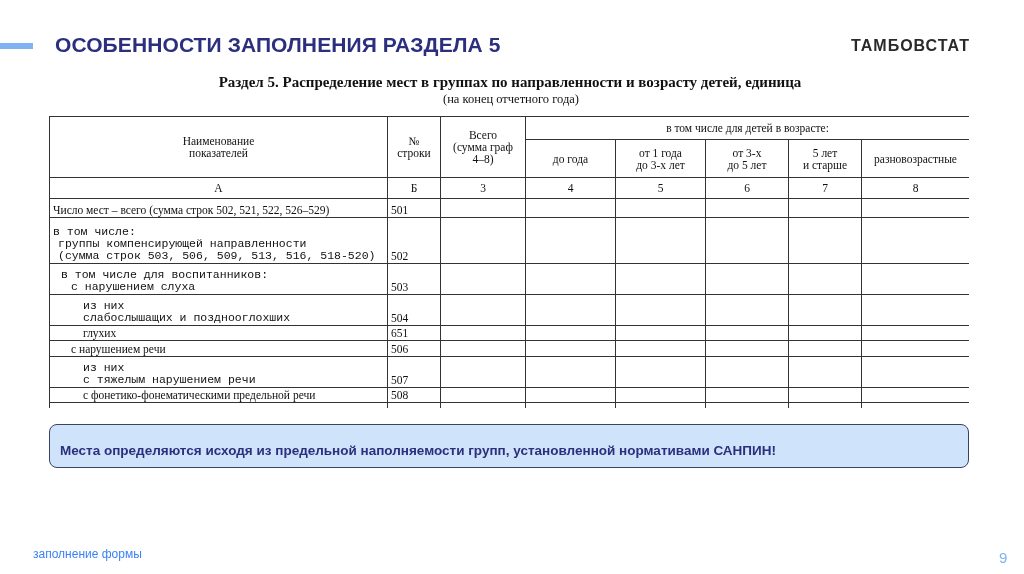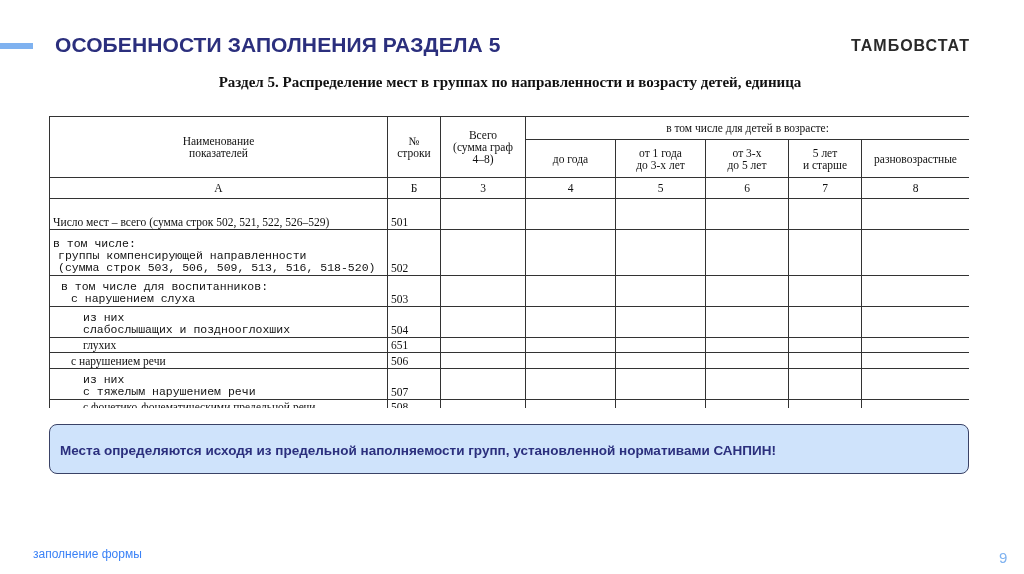--- a/index.html
+++ b/index.html
@@ -43,21 +43,21 @@
   }
   table.form th { text-align: center; }
   table.form td.name { text-align: left; vertical-align: bottom; padding-bottom: 1px; white-space: nowrap; }
   table.form td.code { text-align: left; vertical-align: bottom; padding-bottom: 1px; }
   .ind1 { padding-left: 8px; }
   .ind2 { padding-left: 18px; }
   .ind3 { padding-left: 30px; }
   .name .line { display: block; font-family: Liberation Mono, monospace; }
 
   .note-box {
-    position: absolute; left: 49px; top: 424px; width: 920px; height: 50px;
+    position: absolute; left: 49px; top: 424px; width: 920px; height: 44px;
     background: #cfe3fb; border: 1.5px solid #3a4266; border-radius: 8px;
     box-sizing: border-box;
   }
   .note-text {
     position: absolute; left: 10px; top: 18px;
     font-family: "Liberation Sans", sans-serif; font-weight: bold; font-size: 13.5px; color: #2b2f7d;
     white-space: nowrap;
   }
   .footer-label {
     position: absolute; left: 33px; top: 547px;
@@ -70,20 +70,21 @@
 </style>
 </head>
 <body>
 
 <div class="accent-bar"></div>
 <div class="slide-title">ОСОБЕННОСТИ ЗАПОЛНЕНИЯ РАЗДЕЛА 5</div>
 <div class="brand">ТАМБОВСТАТ</div>
 
 <div class="form-heading">
   <div class="h1">Раздел 5. Распределение мест в группах по направленности и возрасту детей, единица</div>
+  <div class="h2">(на конец отчетного года)</div>
 </div>
 
 <div class="table-wrap">
 <table class="form">
   <colgroup>
     <col style="width:338px">
         <col style="width:53px">
         <col style="width:85px">
     <col style="width:90px">
         <col style="width:90px">
@@ -128,21 +129,21 @@
     <th>А</th>
     <th>Б</th>
     <th>3</th>
     <th>4</th>
     <th>5</th>
     <th>6</th>
     <th>7</th>
     <th>8</th>
   </tr>
 
-  <tr style="height:31px">
+  <tr style="height:19px">
     <td class="name"><span>Число мест – всего (сумма строк 502, 521, 522, 526–529)</span></td>
     <td class="code">501</td>
     <td></td>
           <td></td>
     <td></td>
           <td></td>
     <td></td>
           <td></td>
   </tr>
 

